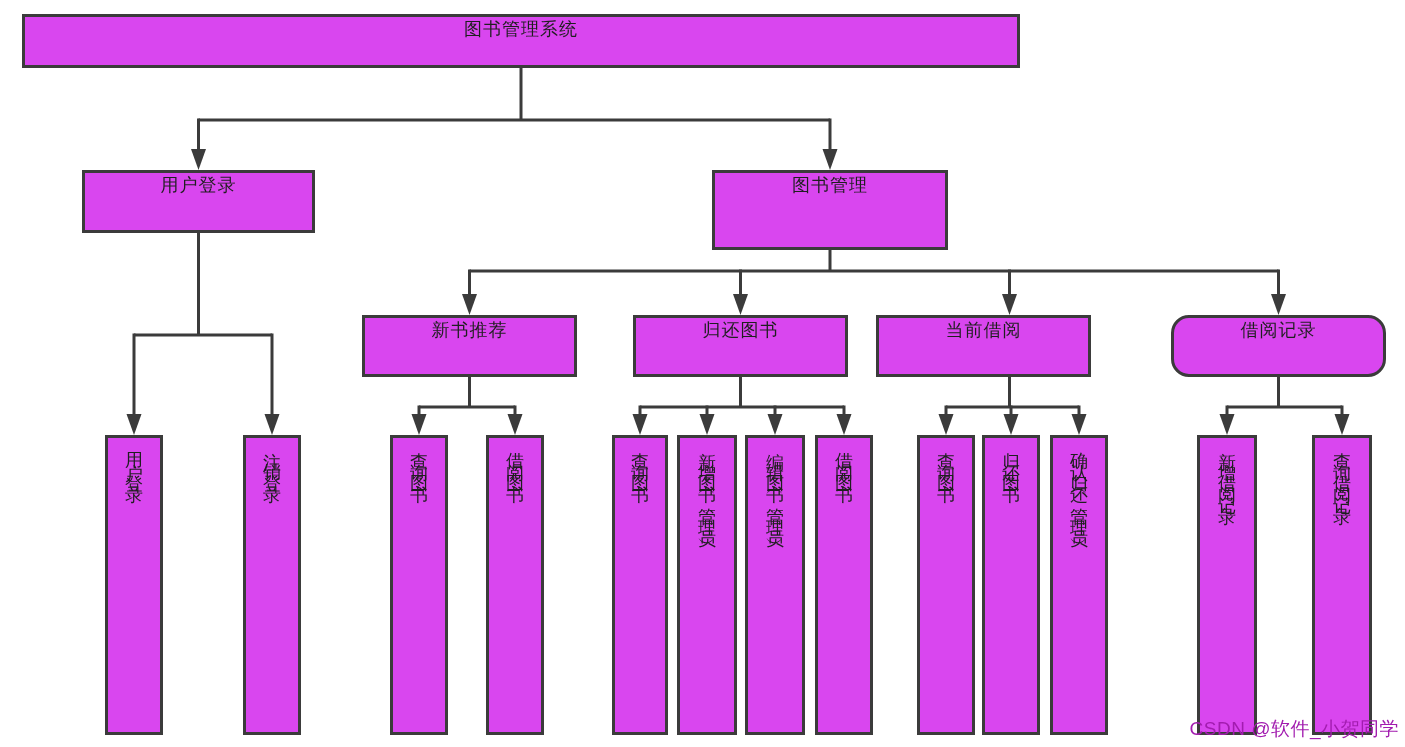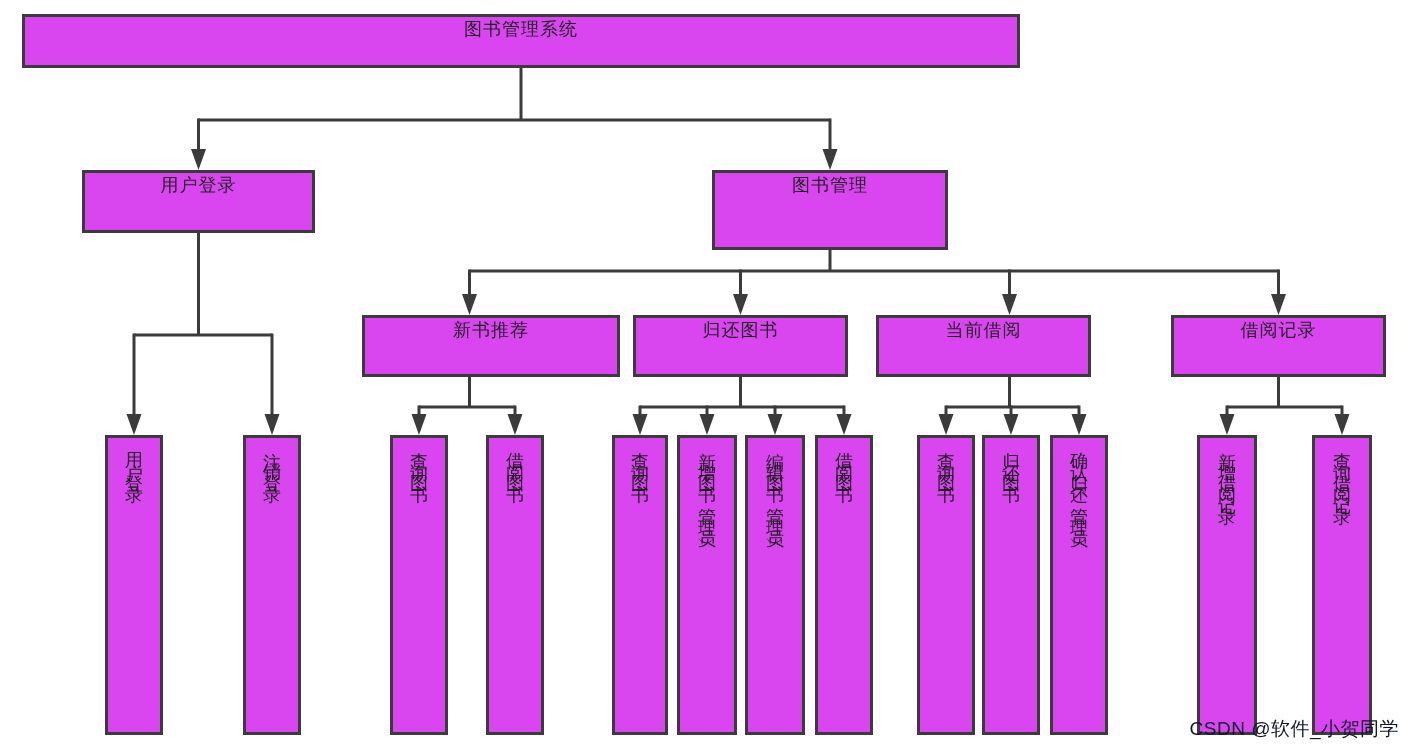--- a/index.html
+++ b/index.html
@@ -119,30 +119,30 @@
     <span>图书管理系统</span>
   </div>
 
   <div class="node hbox" style="left:82px; top:170px; width:233px; height:63px;">
     <span>用户登录</span>
   </div>
   <div class="node hbox" style="left:712px; top:170px; width:236px; height:80px;">
     <span>图书管理</span>
   </div>
 
-  <div class="node hbox" style="left:362px; top:315px; width:258px; height:62px;">
+  <div class="node hbox" style="left:362px; top:315px; width:215px; height:62px;">
     <span>新书推荐</span>
   </div>
   <div class="node hbox" style="left:633px; top:315px; width:215px; height:62px;">
     <span>归还图书</span>
   </div>
   <div class="node hbox" style="left:876px; top:315px; width:215px; height:62px;">
     <span>当前借阅</span>
   </div>
-  <div class="node hbox" style="left:1171px; top:315px; width:215px; height:62px;">
+  <div class="node hbox" style="left:1171px; top:315px; width:215px; height:62px;border-radius:18px;">
     <span>借阅记录</span>
   </div>
 
   <div class="node vbox" style="left:105px; top:435px; width:58px; height:300px;">
     <span class="vtext">用户登录</span>
   </div>
   <div class="node vbox" style="left:243px; top:435px; width:58px; height:300px;">
     <span class="vtext">注销登录</span>
   </div>
 
@@ -176,14 +176,14 @@
     <span class="vtext">确认归还（管理员）</span>
   </div>
 
   <div class="node vbox" style="left:1197px; top:435px; width:60px; height:300px;">
     <span class="vtext">新增借阅记录</span>
   </div>
   <div class="node vbox" style="left:1312px; top:435px; width:60px; height:300px;">
     <span class="vtext">查询借阅记录</span>
   </div>
 
-  <div id="watermark" style="color: #0f172a;">CSDN @软件_小贺同学</div>
+  <div id="watermark" style="color: #a21caf;">CSDN @软件_小贺同学</div>
 </div>
 
 </body></html>

